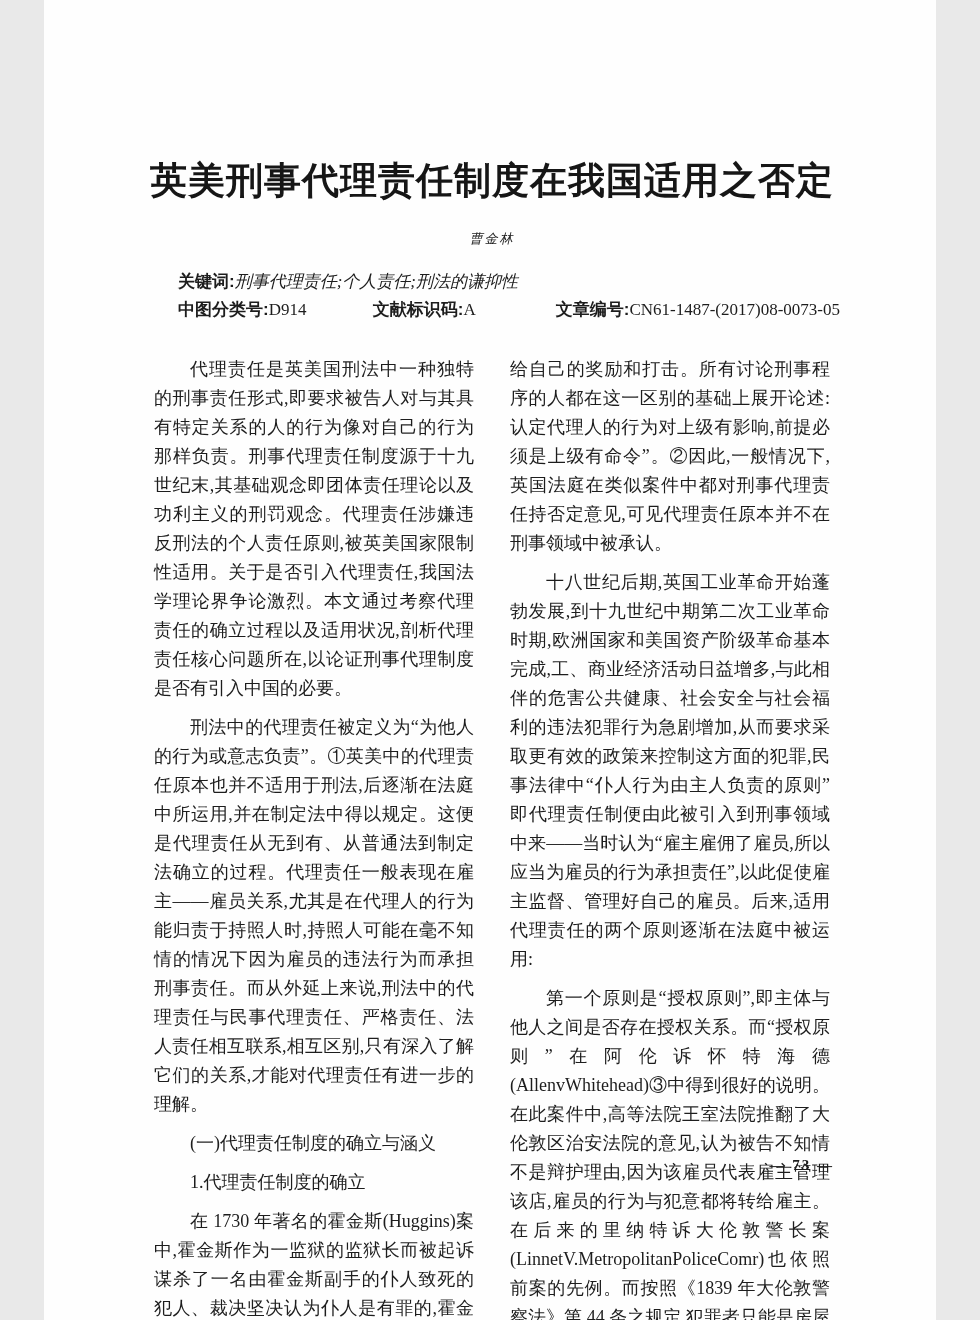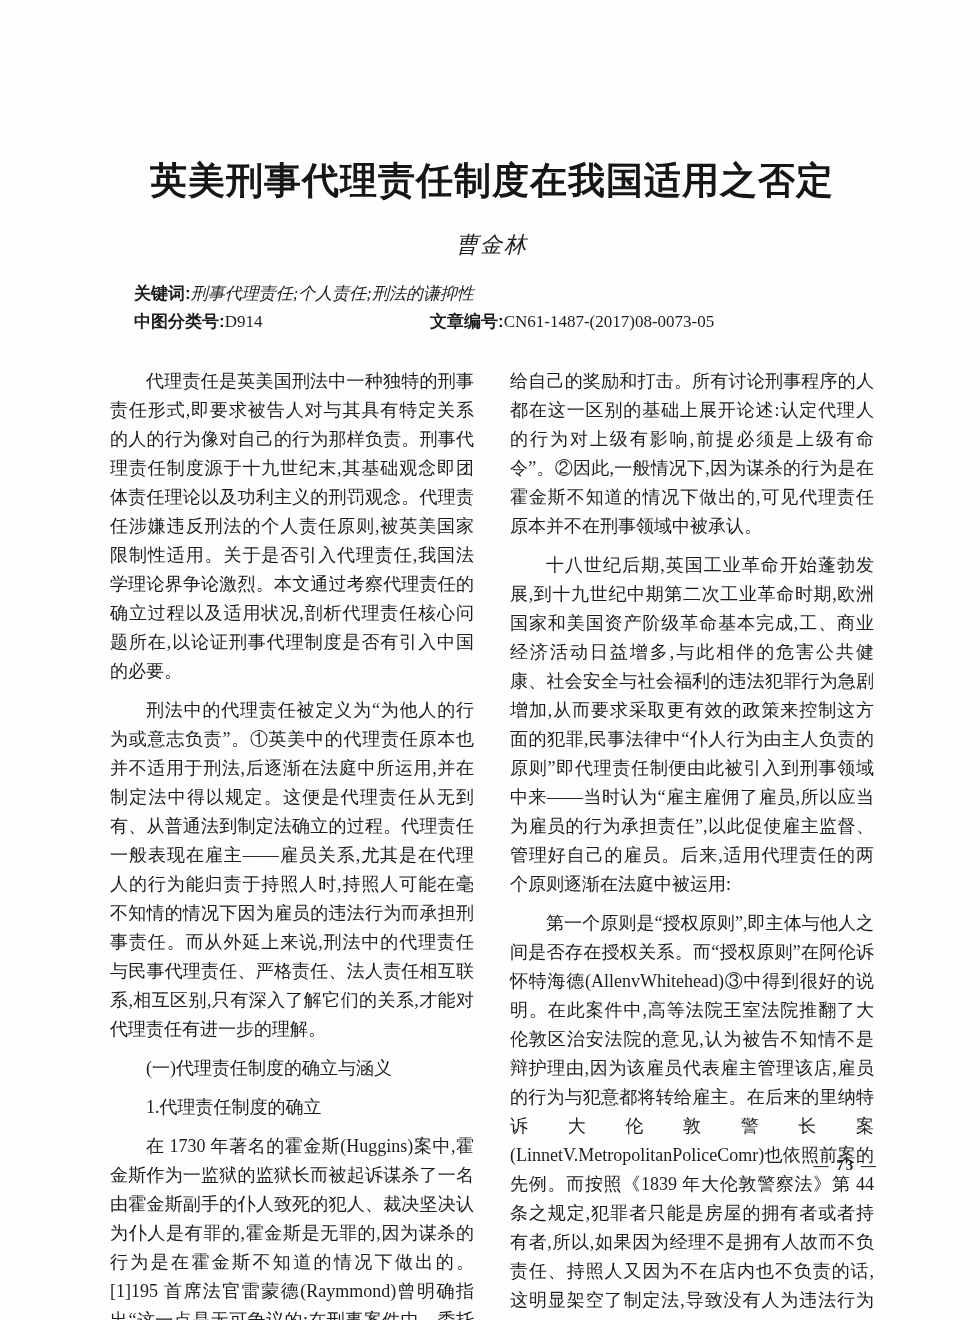--- a/index.html
+++ b/index.html
@@ -1,39 +1,39 @@
 <!DOCTYPE html>
 <html lang="zh"><head>
 <meta charset="utf-8">
 <style>
   html,body{margin:0;padding:0;background:#e9e9e9;}
   .page{
     position:relative;
-    width:980px;height:1320px;
+    width:892px;height:1320px;
     margin:0 auto;
     background:#fefefe;
     color:#1d1d1d;
     font-family:"Liberation Serif", serif;
     box-sizing:border-box;
     padding:158px 96px 4px 100px;
     overflow:hidden;
   }
   
   .title{
     text-align:center;
     font-size:37px;
     font-weight:bold;
     letter-spacing:1px;
     line-height:1.25;
     margin:0;
     color:#161616;
   }
   .author{
     text-align:center;
-    font-size:22px;
+    font-size:13px;
     font-style:italic;
     margin-top:26px;
     letter-spacing:2px;
   }
   
   .abstract{
     margin-top:20px;
     font-size:17px;
     line-height:27.5px;
     text-align:justify;
@@ -95,36 +95,37 @@
 <div class="page">
 
   <h1 class="title">英美刑事代理责任制度在我国适用之否定</h1>
 
   <div class="author">曹金林</div>
 
   <div class="abstract">
     <p class="kw-line"><span class="lbl">关键词:</span><span class="body-text">刑事代理责任;个人责任;刑法的谦抑性</span></p>
     <p class="meta-line">
       <span class="meta-item m1"><span class="lbl">中图分类号:</span><span>D914</span></span>
+      <span class="meta-item m2"><span class="lbl">文献标识码:</span><span>A</span></span>
       <span class="meta-item m3"><span class="lbl">文章编号:</span><span>CN61-1487-(2017)08-0073-05</span></span>
     </p>
   </div>
 
   <div class="columns">
 
     <div class="col">
       <p class="indent">代理责任是英美国刑法中一种独特的刑事责任形式,即要求被告人对与其具有特定关系的人的行为像对自己的行为那样负责。刑事代理责任制度源于十九世纪末,其基础观念即团体责任理论以及功利主义的刑罚观念。代理责任涉嫌违反刑法的个人责任原则,被英美国家限制性适用。关于是否引入代理责任,我国法学理论界争论激烈。本文通过考察代理责任的确立过程以及适用状况,剖析代理责任核心问题所在,以论证刑事代理制度是否有引入中国的必要。</p>
       <p class="indent">刑法中的代理责任被定义为“为他人的行为或意志负责”。①英美中的代理责任原本也并不适用于刑法,后逐渐在法庭中所运用,并在制定法中得以规定。这便是代理责任从无到有、从普通法到制定法确立的过程。代理责任一般表现在雇主——雇员关系,尤其是在代理人的行为能归责于持照人时,持照人可能在毫不知情的情况下因为雇员的违法行为而承担刑事责任。而从外延上来说,刑法中的代理责任与民事代理责任、严格责任、法人责任相互联系,相互区别,只有深入了解它们的关系,才能对代理责任有进一步的理解。</p>
       <p class="indent kaiti">(一)代理责任制度的确立与涵义</p>
       <p class="indent">1.代理责任制度的确立</p>
       <p class="indent">在 1730 年著名的霍金斯(Huggins)案中,霍金斯作为一监狱的监狱长而被起诉谋杀了一名由霍金斯副手的仆人致死的犯人、裁决坚决认为仆人是有罪的,霍金斯是无罪的,因为谋杀的行为是在霍金斯不知道的情况下做出的。[1]195 首席法官雷蒙德(Raymmond)曾明确指出“这一点是无可争议的:在刑事案件中、委托人不能像在民事案件中那样对代理人的行为承担责任,他们各自必须对自己的行为单独承担责任,接受自己的行为所带</p>
     </div>
 
     <div class="col">
-      <p class="noindent">给自己的奖励和打击。所有讨论刑事程序的人都在这一区别的基础上展开论述:认定代理人的行为对上级有影响,前提必须是上级有命令”。②因此,一般情况下,因为谋杀的行为是在霍金斯不知道的情况下做出的,可见代理责任原本并不在刑事领域中被承认。</p>
+      <p class="noindent">给自己的奖励和打击。所有讨论刑事程序的人都在这一区别的基础上展开论述:认定代理人的行为对上级有影响,前提必须是上级有命令”。②因此,一般情况下,英国法庭在类似案件中都对刑事代理责任持否定意见,可见代理责任原本并不在刑事领域中被承认。</p>
       <p class="indent">十八世纪后期,英国工业革命开始蓬勃发展,到十九世纪中期第二次工业革命时期,欧洲国家和美国资产阶级革命基本完成,工、商业经济活动日益增多,与此相伴的危害公共健康、社会安全与社会福利的违法犯罪行为急剧增加,从而要求采取更有效的政策来控制这方面的犯罪,民事法律中“仆人行为由主人负责的原则”即代理责任制便由此被引入到刑事领域中来——当时认为“雇主雇佣了雇员,所以应当为雇员的行为承担责任”,以此促使雇主监督、管理好自己的雇员。后来,适用代理责任的两个原则逐渐在法庭中被运用:</p>
       <p class="indent">第一个原则是“授权原则”,即主体与他人之间是否存在授权关系。而“授权原则”在阿伦诉怀特海德(AllenvWhitehead)③中得到很好的说明。在此案件中,高等法院王室法院推翻了大伦敦区治安法院的意见,认为被告不知情不是辩护理由,因为该雇员代表雇主管理该店,雇员的行为与犯意都将转给雇主。在后来的里纳特诉大伦敦警长案(LinnetV.MetropolitanPoliceComr)也依照前案的先例。而按照《1839 年大伦敦警察法》第 44 条之规定,犯罪者只能是房屋的拥有者或者持有者,所以,如果因为经理不是拥有人故而不负责任、持照人又因为不在店内也不负责的话,这明显架空了制定法,导致没有人为违法行为负责。因此,首席法官卢赛尔(Russell)勋爵指出,“无法给实际售酒者定罪时,刑罚只能适用于持照人”;如果持照人的代理人转而委托他人,执照人也将对转代理人的行为负责,但对未授权管理</p>
     </div>
 
   </div>
 
   <div class="page-number">— 73 —</div>
 
 </div>
 

